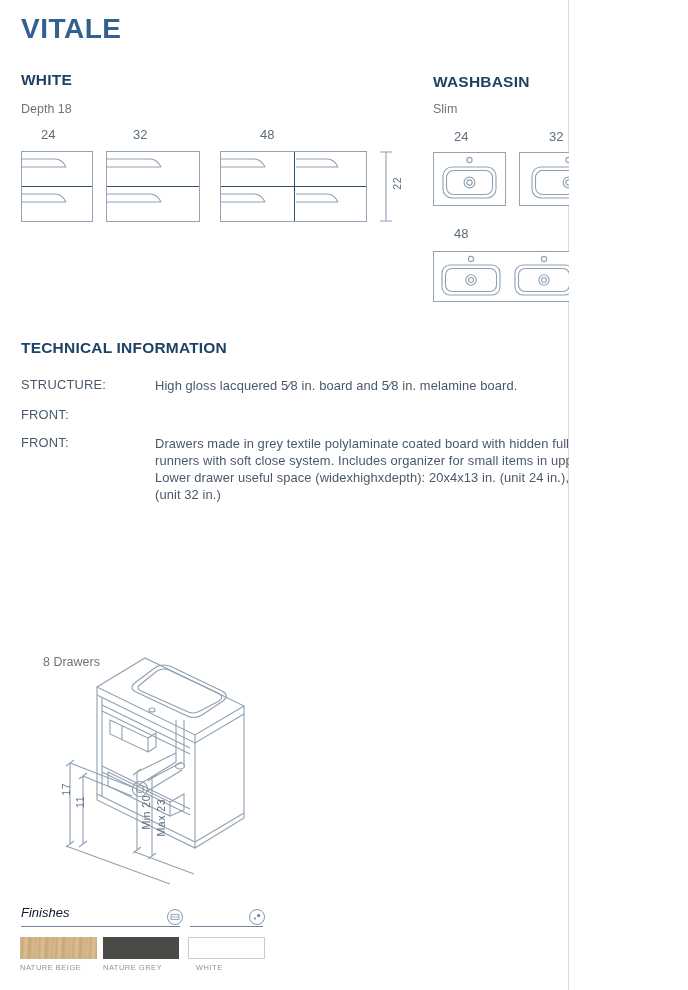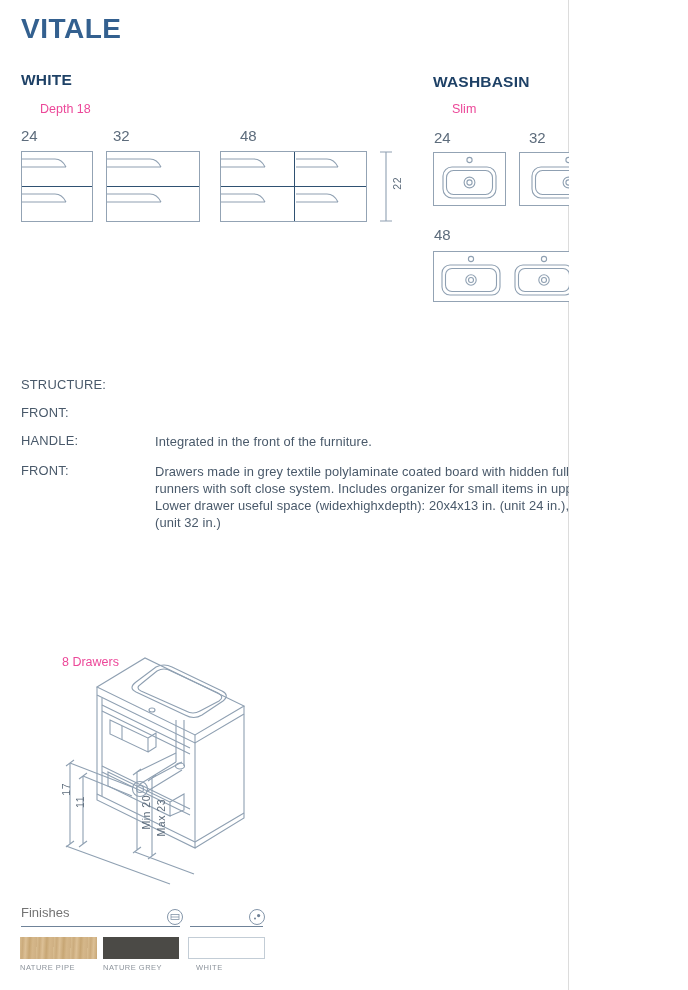--- a/index.html
+++ b/index.html
@@ -5,22 +5,22 @@
   * { margin:0; padding:0; box-sizing:border-box; }
   html,body { background:#ffffff; }
   body { font-family:"Liberation Sans", sans-serif; }
   .sheet { position:relative; width:569px; height:990px; background:#fff; overflow:hidden;
            box-shadow: inset -1px 0 0 #dcdcdc; }
 
   .page-title { position:absolute; left:21px; top:13px; font-size:28px; font-weight:700;
                 color:#33608f; letter-spacing:0.5px; }
 
   .sec-head { position:absolute; font-size:15.5px; font-weight:700; color:#1e4166; letter-spacing:0.2px; }
-  .sub-label { position:absolute; font-size:12.5px; color:#ec4899;margin-left:19px; }
-  .dim-label { position:absolute; font-size:15px; color:#5d6c7c; }
+  .sub-label { position:absolute; font-size:12.5px; color:#737373; }
+  .dim-label { position:absolute; font-size:13px; color:#5d6c7c;margin-left:20px; }
   .vtext { position:absolute; writing-mode:vertical-rl; transform:rotate(180deg);
            font-size:10.5px; color:#5d6c7c; letter-spacing:0.5px; }
 
   
   .cab { position:absolute; top:151px; height:71px; border:1.2px solid #93a3b4; background:#fff; }
   .cab .divider-h { position:absolute; left:0; right:0; top:34px; border-top:1.6px solid #2f5172; }
   .cab .divider-v { position:absolute; top:0; bottom:0; left:50%; border-left:1.6px solid #2f5172; }
   .cab svg { position:absolute; left:0; }
   .cab .h-top { top:6px; } .cab .h-bot { top:41px; }
   .cab .h2-top { top:6px; left:50%; } .cab .h2-bot { top:41px; left:50%; }
@@ -32,21 +32,21 @@
 
   .dimline { position:absolute; }
 
   
   .tech { position:absolute; left:21px; top:377px; width:648px; }
   .trow { display:grid; grid-template-columns:117px 1fr; margin-bottom:13px;gap:17px; }
   .tlabel { font-size:12.9px; color:#49596a; letter-spacing:0.2px; }
   .tvalue { font-size:12.9px; color:#49596a; line-height:17px; letter-spacing:0.1px; }
 
   
-  .fin-head { position:absolute; left:21px; top:905px; font-size:13px; color:#737373; }
+  .fin-head { position:absolute; left:21px; top:905px; font-size:13px; color:#0f172a;font-style:italic; }
   .fin-line { position:absolute; top:926px; border-top:1px solid #6f8399; }
   .fin-icon { position:absolute; top:909px; width:16px; height:16px; border:1px solid #8496aa;
               border-radius:50%; background:#fff; }
   .swatch { position:absolute; top:937px; height:22px; }
   .sw-label { position:absolute; top:963px; font-size:7.5px; letter-spacing:0.5px; color:#8d949c; }
 </style>
 </head>
 <body>
 
 <div class="sheet">
@@ -152,30 +152,28 @@
         <circle cx="110" cy="28" r="2.5"></circle>
       </g>
     </svg>
   </div>
 
   <svg class="dimline" style="left:589px; top:251px;" width="16" height="51">
     <path class="stroke" d="M2 1 H14 M8 1 V50 M2 50 H14"></path>
   </svg>
   <div class="vtext" style="left:602px; top:266px;">18</div>
 
+  <div class="sec-head" style="left:21px; top:339px;">TECHNICAL INFORMATION</div>
   <div class="tech">
     <div class="trow">
       <span class="tlabel">STRUCTURE:</span>
+      <span class="tvalue">High gloss lacquered 5⁄8 in. board and 5⁄8 in. melamine board.</span>
     </div>
     <div class="trow">
       <span class="tlabel">FRONT:</span>
-    </div>
-    <div class="trow">
-      <span class="tlabel">HANDLE:</span>
-      <span class="tvalue">Integrated in the front of the furniture.</span>
     </div>
     <div class="trow">
       <span class="tlabel">FRONT:</span>
       <span class="tvalue">Drawers made in grey textile polylaminate coated board with hidden full extraction runners with soft close system. Includes organizer for small items in upper drawer. Lower drawer useful space (widexhighxdepth): 20x4x13 in. (unit 24 in.), 28x4x13 in. (unit 32 in.)</span>
     </div>
   </div>
 
   <div class="sub-label" style="left:43px; top:655px;">8 Drawers</div>
 
   <svg style="position:absolute; left:52px; top:648px;" width="270" height="245" viewBox="0 0 270 245">
@@ -239,17 +237,17 @@
       <circle cx="8.6" cy="5.6" r="1.6" style="fill:#6f8196;"></circle>
       <circle cx="5" cy="8.4" r="1" style="fill:#6f8196;"></circle>
     </svg>
   </div>
 
   <div class="swatch" style="left:20px; width:77px;
        background:#d2b385 repeating-linear-gradient(93deg,#d8bc90 0px,#cbab7c 3px,#dcc096 6px,#c7a674 10px,#d5b78a 13px,#cfb083 17px);"></div>
   <div class="swatch" style="left:103px; width:76px; background:#4b4a46;"></div>
   <div class="swatch" style="left:188px; width:77px; background:#ffffff; border:1px solid #c3cdd6;"></div>
 
-  <div class="sw-label" style="left:20px;">NATURE PIPE</div>
+  <div class="sw-label" style="left:20px;">NATURE BEIGE</div>
   <div class="sw-label" style="left:103px;">NATURE GREY</div>
   <div class="sw-label" style="left:196px;">WHITE</div>
 
 </div>
 
 </body></html>

